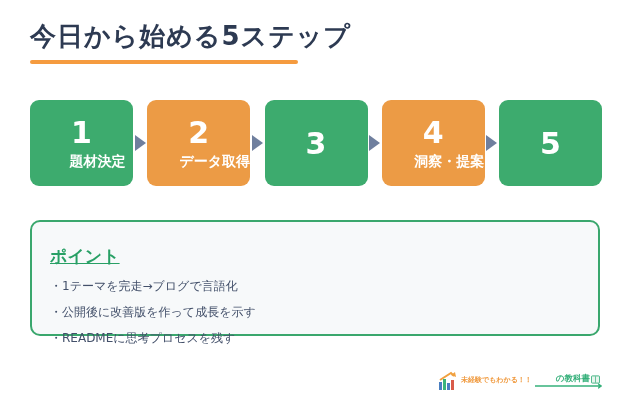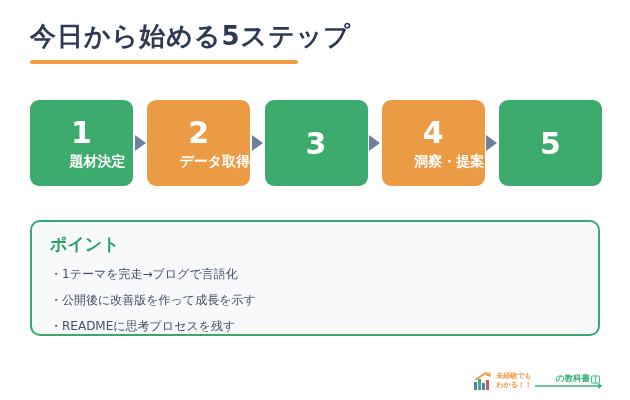--- a/index.html
+++ b/index.html
@@ -21,28 +21,28 @@
   .step.orange { background:#ec9b45; }
   .step .num   { font-size:30px; font-weight:bold; line-height:1.1; }
   .step .label { font-size:14px; font-weight:bold; margin-top:4px; white-space:nowrap;padding-left:32px; }
   .flow-arrow { width:0; height:0; border-top:8px solid transparent;
           border-bottom:8px solid transparent; border-left:11px solid #6f7f9e; flex:0 0 auto; }
 
   
   .points { position:absolute; left:30px; top:220px; width:570px; height:116px;
             box-sizing:border-box; border:2px solid #3aa76d; border-radius:10px;
             background:#f7f9fa; padding:9px 18px; }
-  .points-title { color:#28a065; font-weight:bold; font-size:17px; margin:2px 0 5px 0; }
+  .points-title { color:#28a065; font-weight:bold; font-size:17px; margin:14px 0 5px 0;text-decoration:underline; }
   .points-list  { margin:0; padding:0; list-style:none; }
   .points-item  { color:#43506a; font-size:12px; line-height:26px; white-space:nowrap; }
 
   
   .logo { position:absolute; right:24px; bottom:9px; display:flex; align-items:center; gap:3px; }
   .logo-chart { width:20px; height:20px; flex:0 0 auto; }
-  .logo-tagline { display:flex; flex-direction:column; justify-content:center;
+  .logo-tagline { display:flex; flex-direction:row; justify-content:center;
             color:#f09a3f; font-size:7px; font-weight:bold; line-height:1.35; white-space:nowrap; }
   .logo-brand { position:relative; display:flex; align-items:baseline; padding:0 2px 4px 4px; }
   .brand-main   { color:#35b07a; font-size:13px; font-weight:bold; font-style:italic;
             letter-spacing:0.5px; white-space:nowrap; }
   .brand-suffix { color:#35b07a; font-size:8.5px; font-weight:bold; white-space:nowrap; margin-left:17px; }
   .brand-book { width:9px; height:9px; margin-left:1px; align-self:center; }
   .brand-underline { position:absolute; left:0; bottom:0; width:100%; height:6px; }
 </style>
 </head>
 <body>

